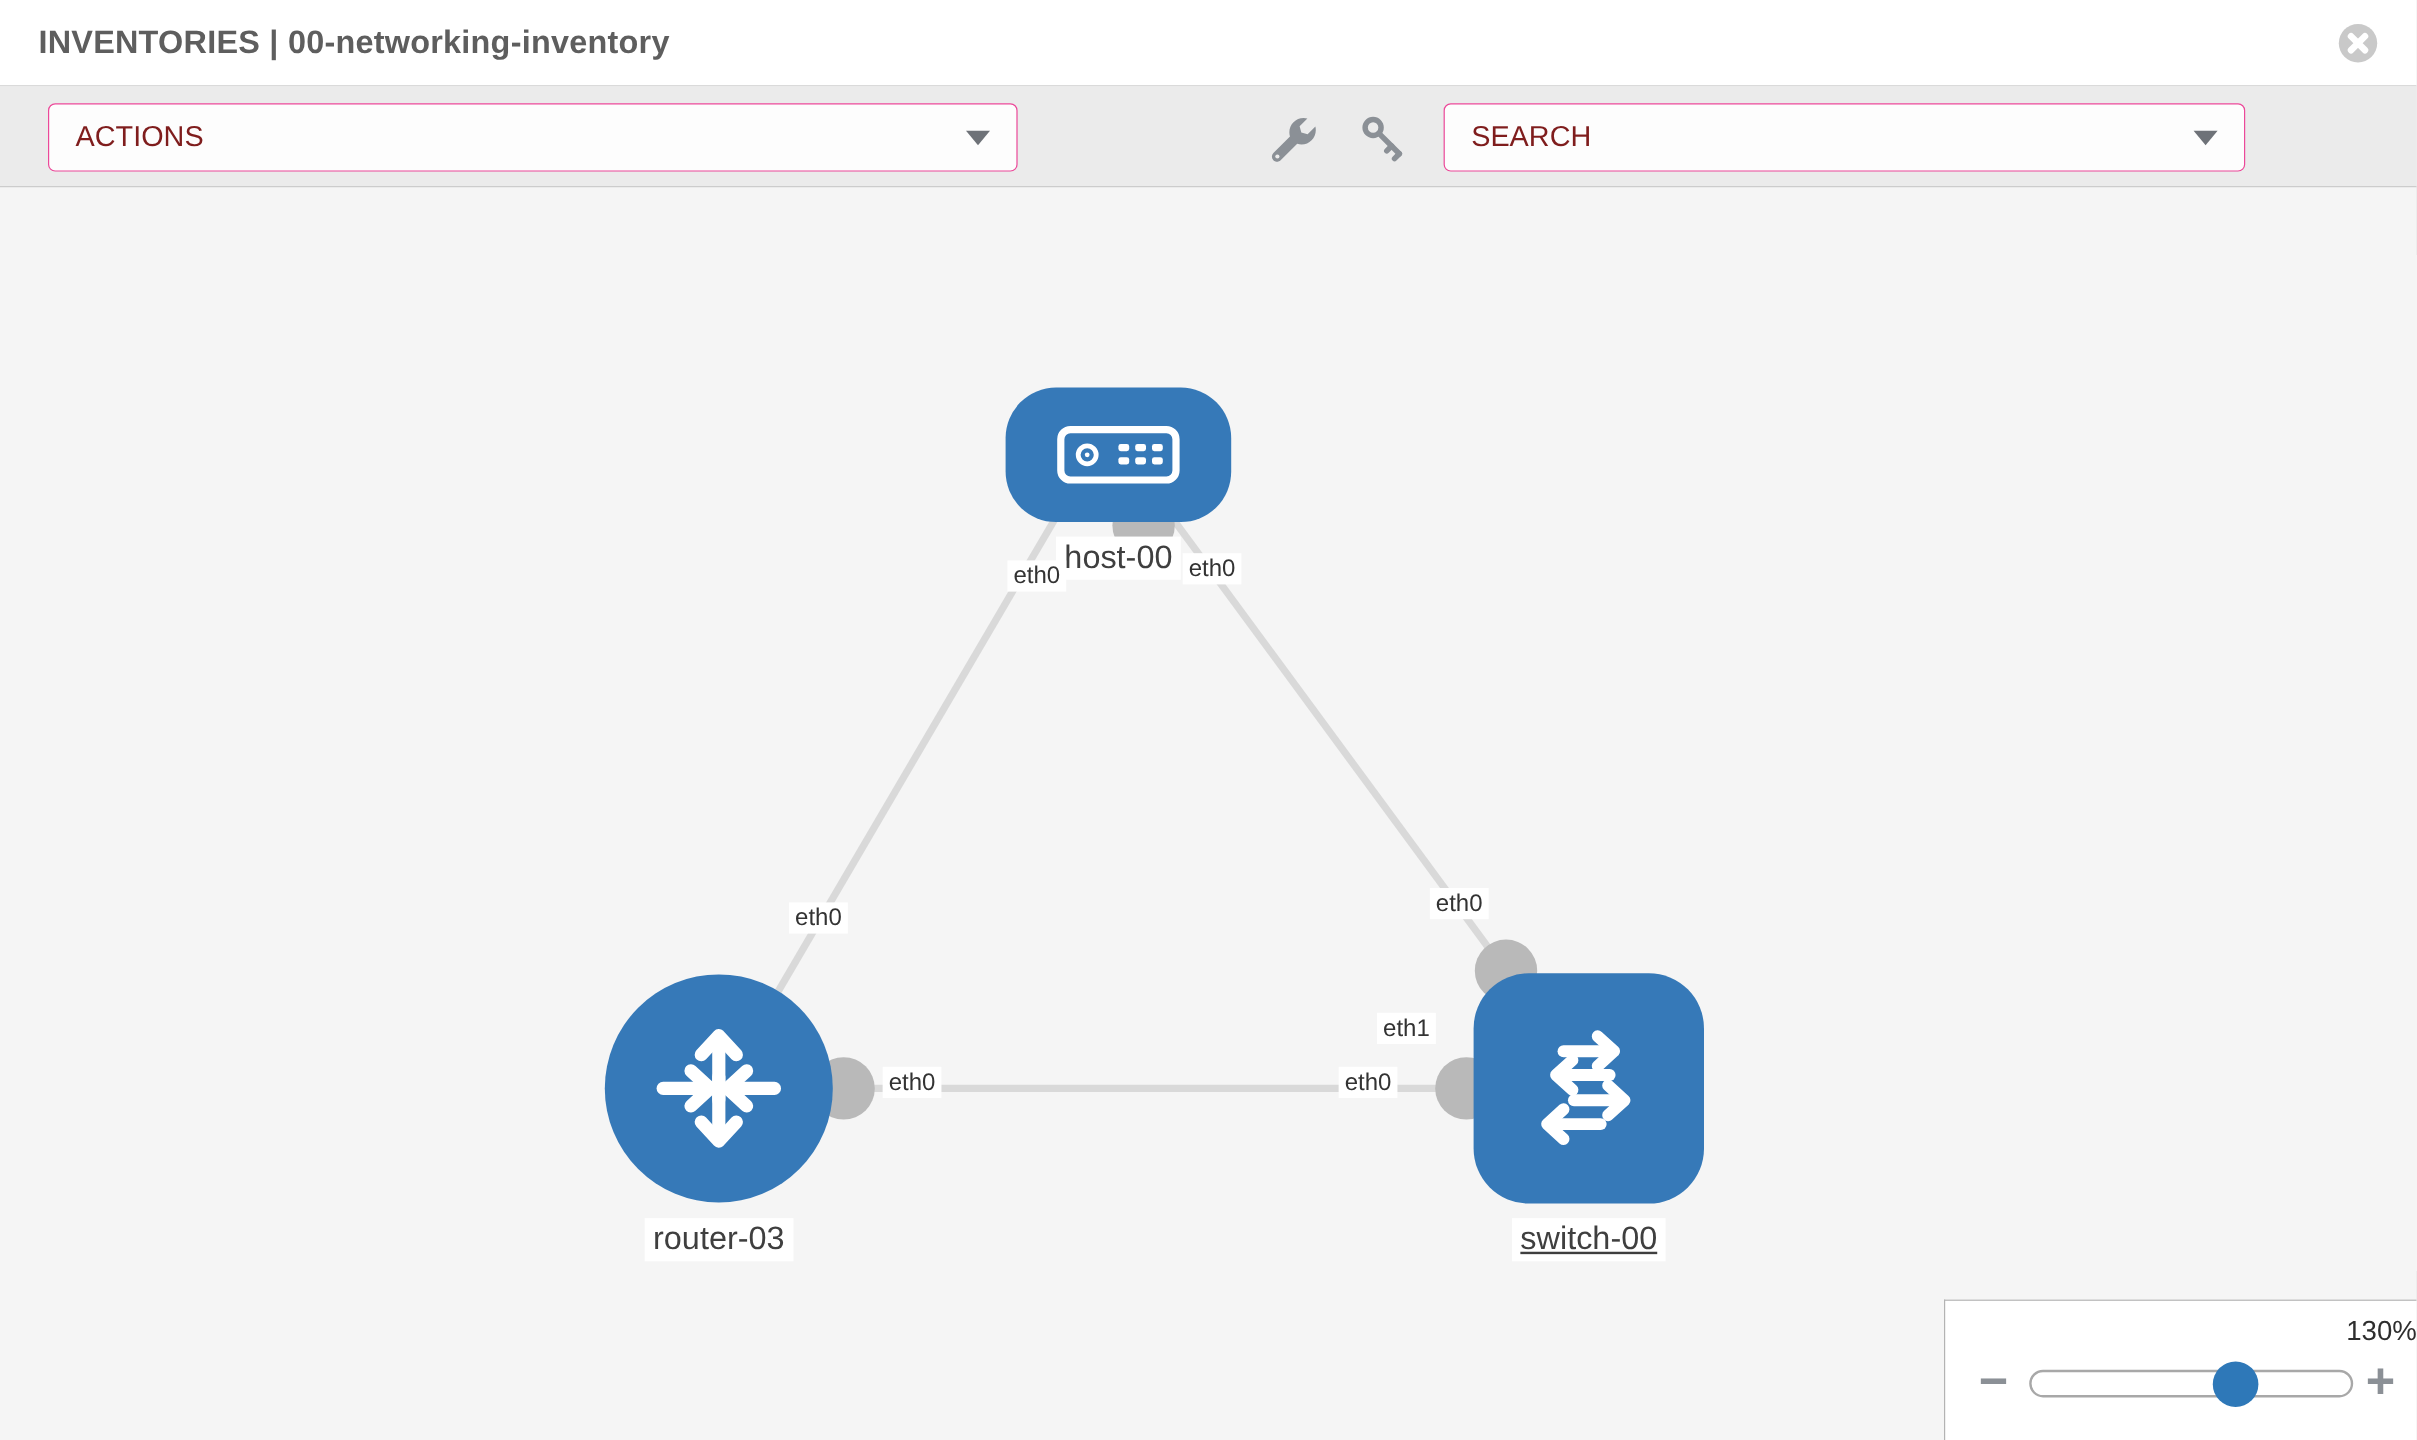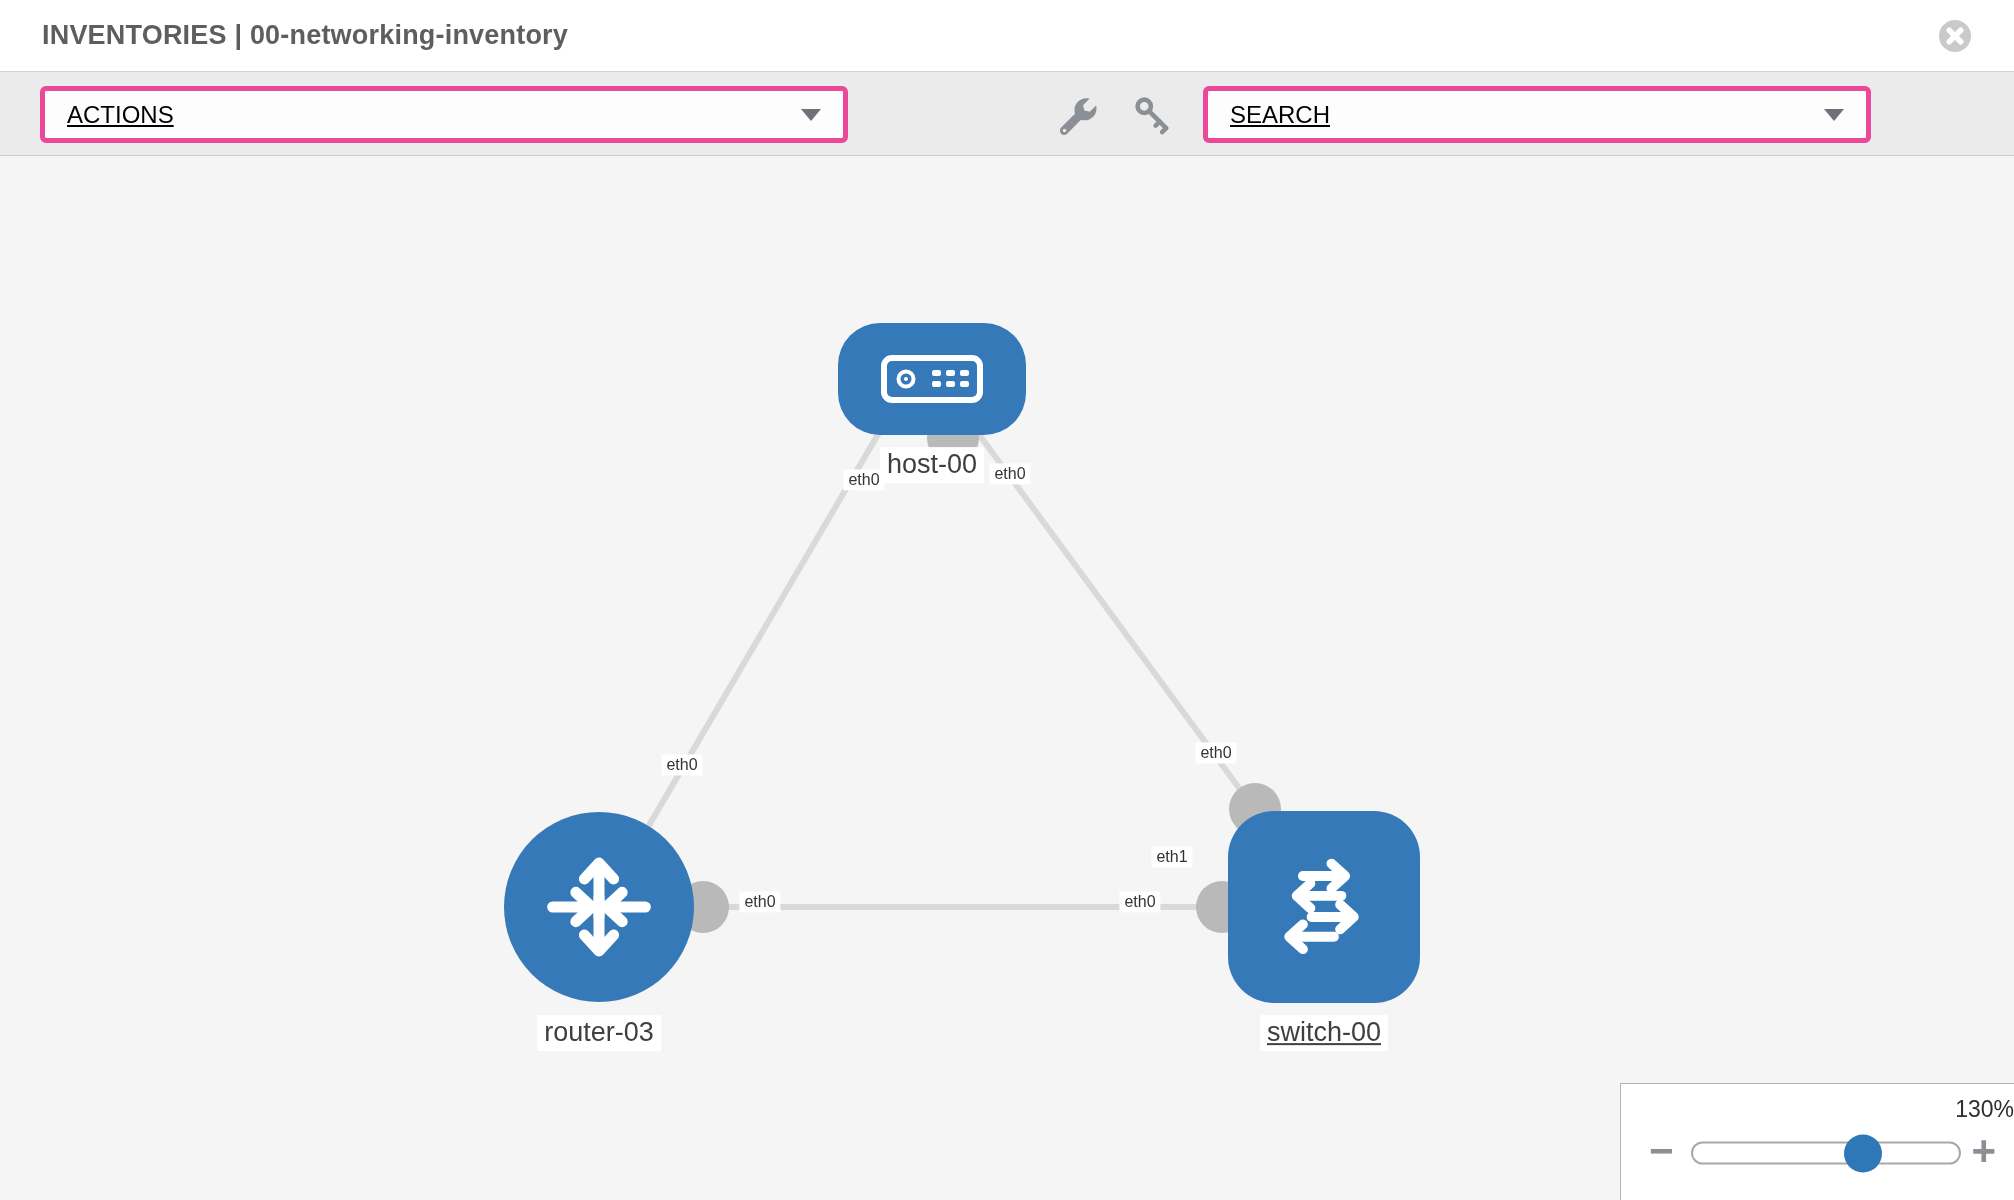--- a/index.html
+++ b/index.html
@@ -3,51 +3,51 @@
 <meta charset="utf-8">
 <style>
   * { box-sizing: border-box; }
   html,body { margin:0; padding:0; background:#e0e0e0; }
   body { font-family: "Liberation Sans", "DejaVu Sans", sans-serif; }
 
   .app { position:relative; width:2014px; height:1200px; background:#f5f5f5; overflow:hidden; margin:0 auto; }
 
   
   .hdr { position:absolute; top:0; left:0; width:2014px; height:72px; background:#ffffff;
-         border-bottom:1px solid #d2d2d2; display:flex; align-items:center; padding:0 42px; }
+         border-bottom:1px solid #d2d2d2; display:flex; align-items:center; padding:0 32px; }
   .hdr h1 { margin:0; font-size:27px; font-weight:bold; color:#5e5e5e; letter-spacing:.2px; }
   .close-btn { margin-left:auto; width:34px; height:34px; padding:0; border:none; background:transparent; cursor:pointer; }
 
   
   .toolbar { position:absolute; top:72px; left:0; width:2014px; height:84px; background:#ebebeb;
              border-bottom:1px solid #cccccc; }
-  .select { position:absolute; top:14px; height:57px; background:#fdfdfd; border:5px solid #ec4899;
+  .select { position:absolute; top:14px; height:57px; background:#fdfdfd; border:1px solid #ec4899;
             border-radius:6px; display:flex; align-items:center; padding:0 22px;
-            font-size:24px; color:#000000; cursor:pointer;text-decoration:underline; }
+            font-size:24px; color:#7f1d1d; cursor:pointer; }
   .select-actions { left:40px;  width:808px; }
   .select-search  { left:1203px; width:668px; }
   .caret { margin-left:auto; width:0; height:0; border-left:10px solid transparent;
            border-right:10px solid transparent; border-top:12px solid #6e7278; }
   .iconbtn { position:absolute; top:22px; width:42px; height:42px; border:none; background:transparent; padding:0; cursor:pointer; }
   .iconbtn.wrench { left:1058px; }
   .iconbtn.key    { left:1132px; }
 
   
   .canvas { position:absolute; top:157px; left:0; width:1646px; height:1043px; background:#f5f5f5; }
   svg.graph { position:absolute; left:0; top:0; }
 
   .node { position:absolute; background:#3679b8; display:flex; align-items:center; justify-content:center; cursor:pointer; }
   .node-host   { left:838px;  top:166px; width:188px; height:112px; border-radius:42px; }
   .node-router { left:504px;  top:655px; width:190px; height:190px; border-radius:50%; }
   .node-switch { left:1228px; top:654px; width:192px; height:192px; border-radius:46px; }
 
   .nlabel { position:absolute; transform:translate(-50%,-50%); background:#ffffff; color:#3f3f3f;
             font-size:27px; line-height:1.25; padding:1px 7px; white-space:nowrap; }
   .iflabel { position:absolute; transform:translate(-50%,-50%); background:#ffffff; color:#333333;
-             font-size:16px; line-height:1.2; padding:1px 5px; white-space:nowrap; }
+             font-size:20px; line-height:1.2; padding:1px 5px; white-space:nowrap; }
 
   
   .zoom-panel { position:absolute; left:1620px; top:926px; width:394px; height:117px; background:#ffffff;
                 border-top:1px solid #b3b3b3; border-left:1px solid #b3b3b3; }
   .zoom-level { text-align:right; margin-top:12px; font-size:23px; color:#2e2e2e; }
   .zoom-row { position:relative; height:44px; margin-top:8px; }
   .zoom-minus, .zoom-plus { position:absolute; top:50%; transform:translateY(-54%); border:none; background:transparent;
                             font-size:42px; font-weight:bold; color:#8b9096; line-height:1; padding:0; cursor:pointer; }
   .zoom-minus { left:28px; }
   .zoom-plus  { right:18px; }

